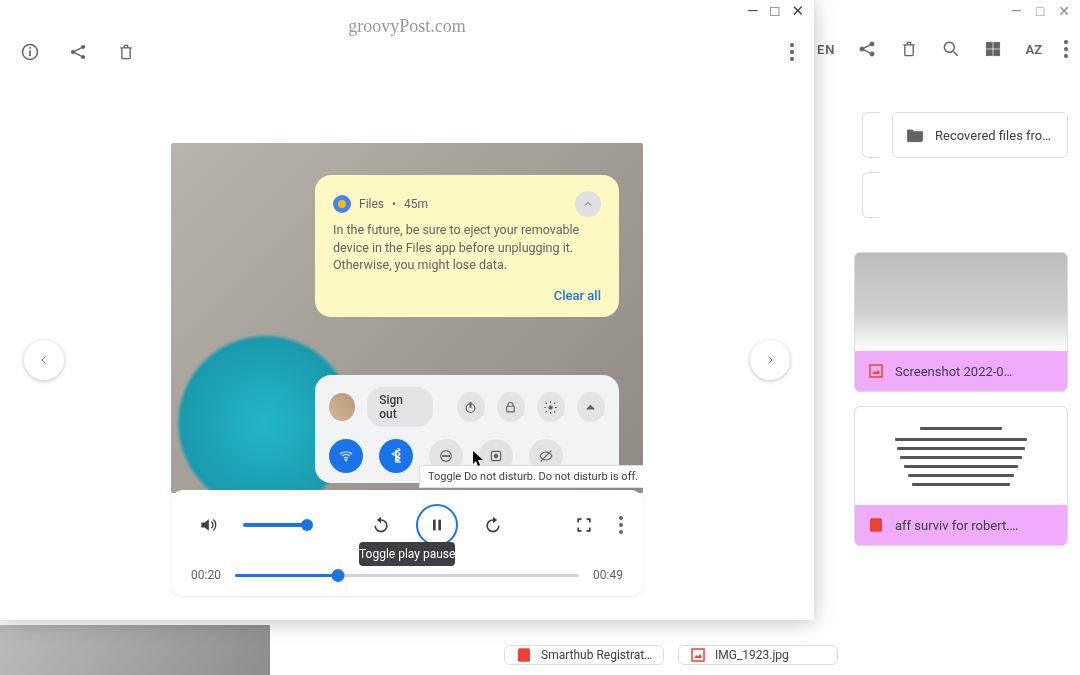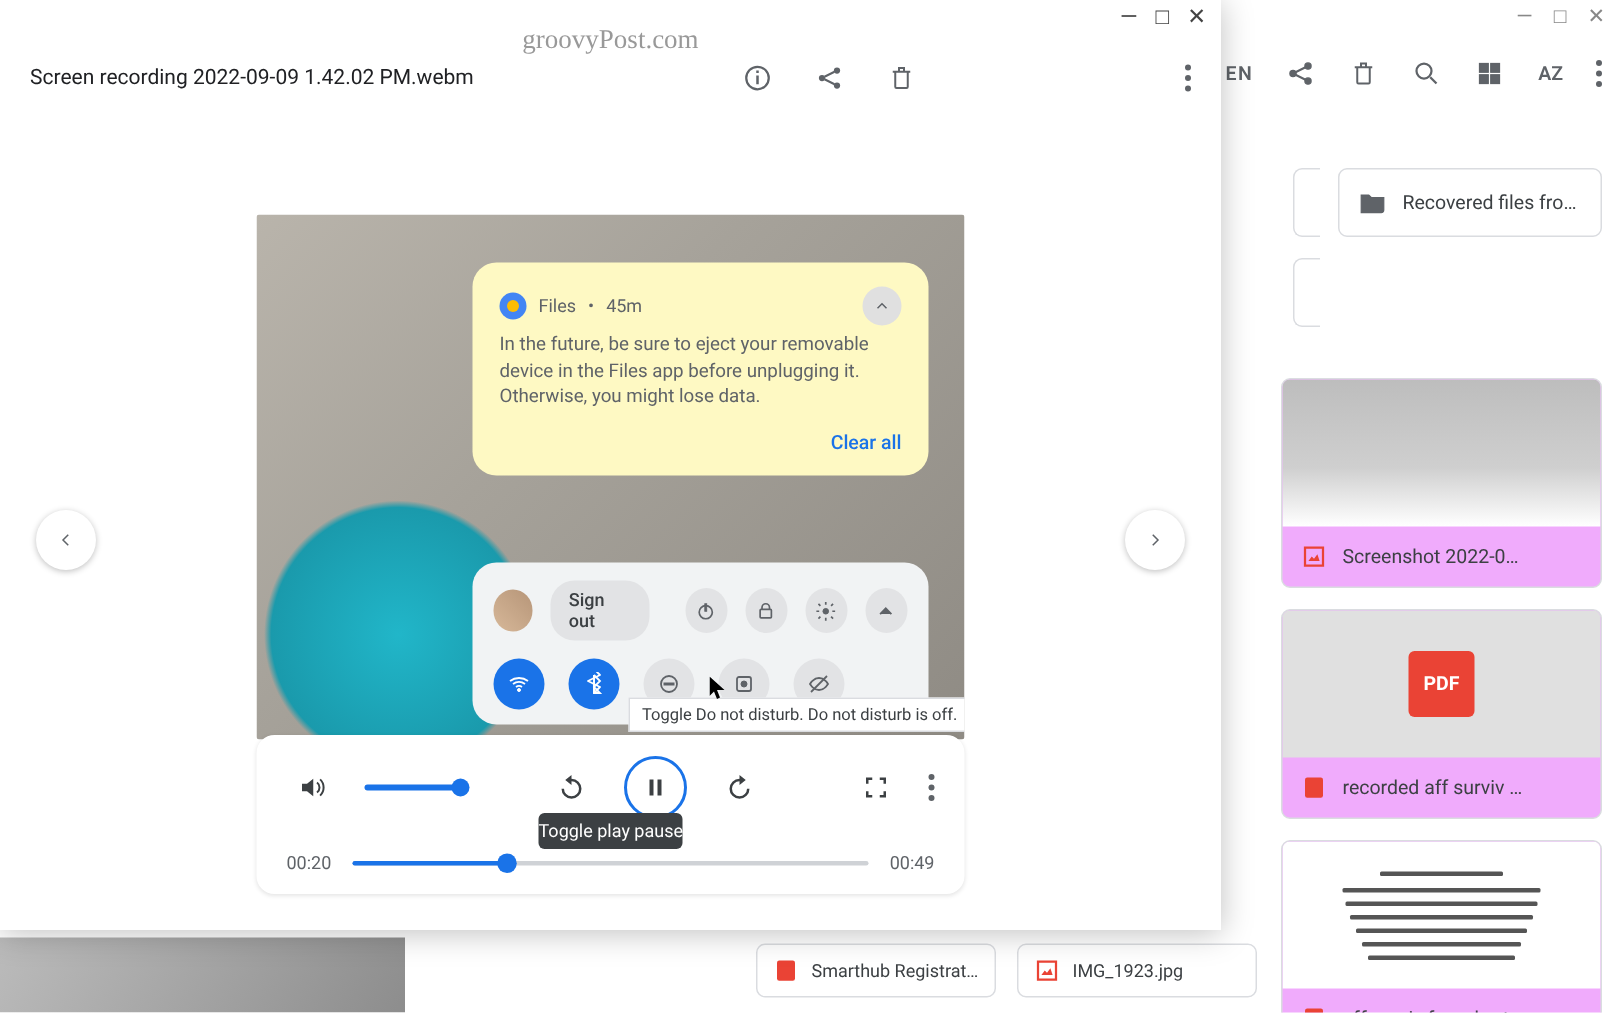--- a/index.html
+++ b/index.html
@@ -24,21 +24,21 @@
   .file-label { height:40px; display:flex; align-items:center; padding:0 12px; gap:10px;}
   .file-label span{font-size:13px; color:#3c4043; white-space:nowrap; overflow:hidden; text-overflow:ellipsis;}
   .red-ic { width:18px; height:18px; display:flex; align-items:center; justify-content:center; }
   .red-ic svg{fill:#ea4335;}
   .pdf-badge { width:44px; height:44px; background:#ea4335; border-radius:4px; color:#fff; font-weight:700; font-size:13px; display:flex; align-items:center; justify-content:center;}
   
   
   .back-strip { position:absolute; left:0; bottom:0; height:60px; width:820px; }
   .back-strip .edge{position:absolute;left:0;bottom:0;width:270px;height:50px;background:linear-gradient(120deg,#bbb 0%,#8d8d8d 100%);}
   .bottom-files { position:absolute; left:504px; bottom:10px; display:flex; gap:14px;}
-  .bottom-file { width:160px; height:36px; border:1px solid #dadce0; border-radius:6px; display:flex; align-items:center; padding:0 10px; gap:8px; background:#fff;}
+  .bottom-file { width:160px; height:20px; border:1px solid #dadce0; border-radius:6px; display:flex; align-items:center; padding:0 10px; gap:8px; background:#fff;}
   .bottom-file span{font-size:12px; color:#3c4043; white-space:nowrap; overflow:hidden; text-overflow:ellipsis;}
 
   
   .video-window { position:absolute; left:0; top:0; width:814px; height:620px; background:#fff; box-shadow:0 2px 20px rgba(0,0,0,0.25); }
   .vw-chrome { position:absolute; top:4px; right:10px; display:flex; gap:12px; color:#555;}
   .vw-chrome span{font-size:15px;line-height:15px;color:#444;}
   .vw-header { position:absolute; top:28px; left:0; width:100%; height:48px; display:flex; align-items:center; justify-content:space-between; padding:0 20px;}
   .vw-title { font-size:14px; color:#202124;}
   .vw-actions { display:flex; align-items:center; gap:28px; }
   .hicon { width:20px; height:20px; fill:#5f6368;}
@@ -152,33 +152,20 @@
         <div class="red-ic">
             <svg viewBox="0 0 24 24">
               <path d="M4 4h16v16H4z" fill="none" stroke="#ea4335" stroke-width="2"></path>
               <path d="M7 16l3-4 2 2 3-4 2 6z"></path>
             </svg>
           </div>
         <span>Screenshot 2022-0…</span>
       </div>
     </div>
     <div class="file-card">
-      <div class="file-thumb">
-          <div class="pdf-badge">PDF</div>
-        </div>
-      <div class="file-label">
-        <div class="red-ic">
-            <svg viewBox="0 0 24 24">
-              <rect x="4" y="3" width="16" height="18" rx="2"></rect>
-            </svg>
-          </div>
-        <span>recorded aff surviv …</span>
-      </div>
-    </div>
-    <div class="file-card">
       <div class="file-thumb doc">
         <div class="docline" style="width:50%;"></div>
           <div class="docline" style="width:80%;margin-top:6px;"></div>
           <div class="docline" style="width:78%;margin-top:4px;"></div>
           <div class="docline" style="width:74%;margin-top:4px;"></div>
           <div class="docline" style="width:70%;margin-top:4px;"></div>
           <div class="docline" style="width:65%;margin-top:4px;"></div>
           <div class="docline" style="width:60%;margin-top:4px;"></div>
       </div>
       <div class="file-label">
@@ -217,21 +204,20 @@
 </div>
 
 <div class="video-window">
   <div class="vw-chrome">
     <span>—</span>
     <span>□</span>
     <span>✕</span>
   </div>
   <div class="site-label">groovyPost.com</div>
   <div class="vw-header">
-    <div class="vw-title">Screen recording 2022-09-09 1.42.02 PM.webm</div>
     <div class="vw-actions">
       <svg class="hicon" viewBox="0 0 24 24">
           <circle cx="12" cy="12" r="9" fill="none" stroke="#5f6368" stroke-width="1.8"></circle>
           <rect x="11" y="10" width="2" height="7"></rect>
           <rect x="11" y="6" width="2" height="2"></rect>
         </svg>
       <svg class="hicon" viewBox="0 0 24 24">
           <circle cx="6" cy="12" r="2.5"></circle>
           <circle cx="18" cy="6" r="2.5"></circle>
           <circle cx="18" cy="18" r="2.5"></circle>

